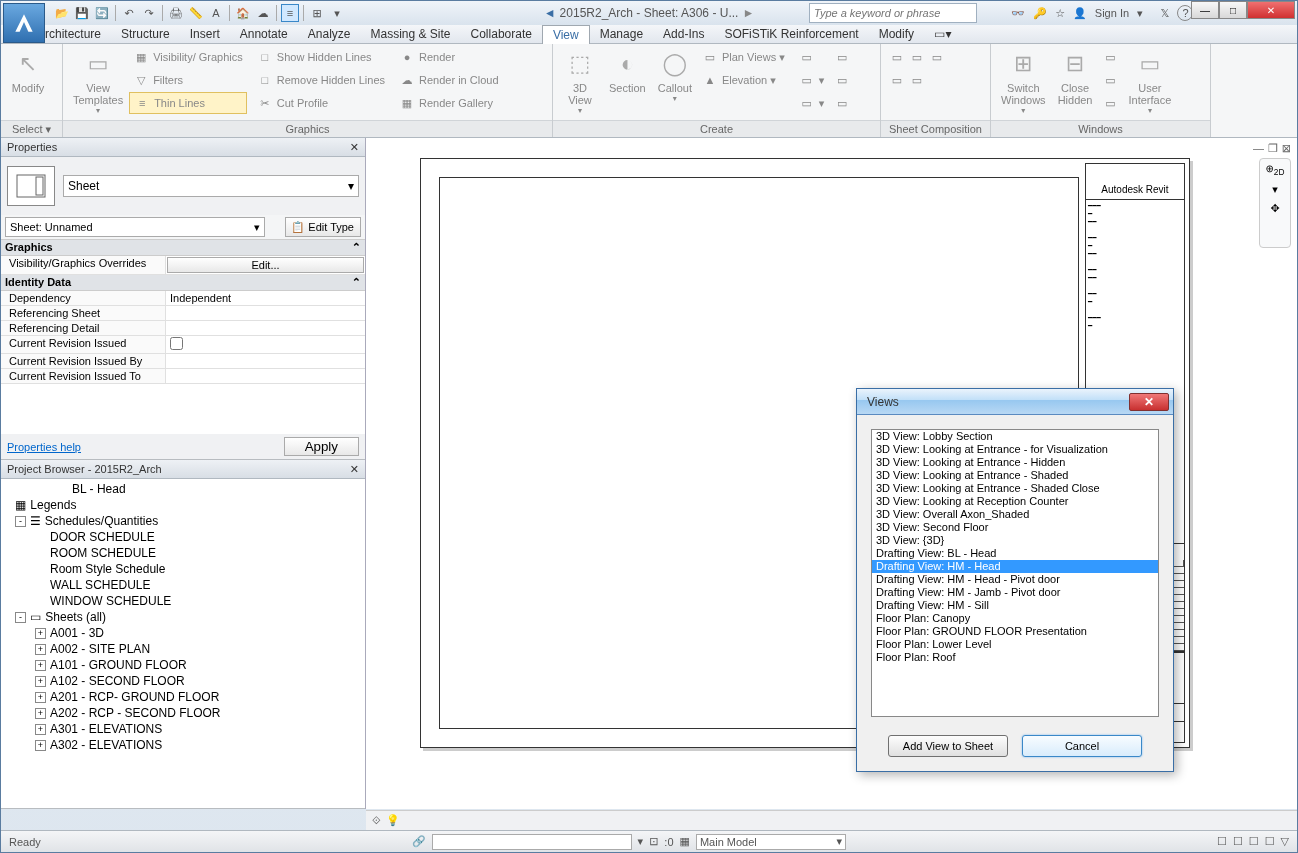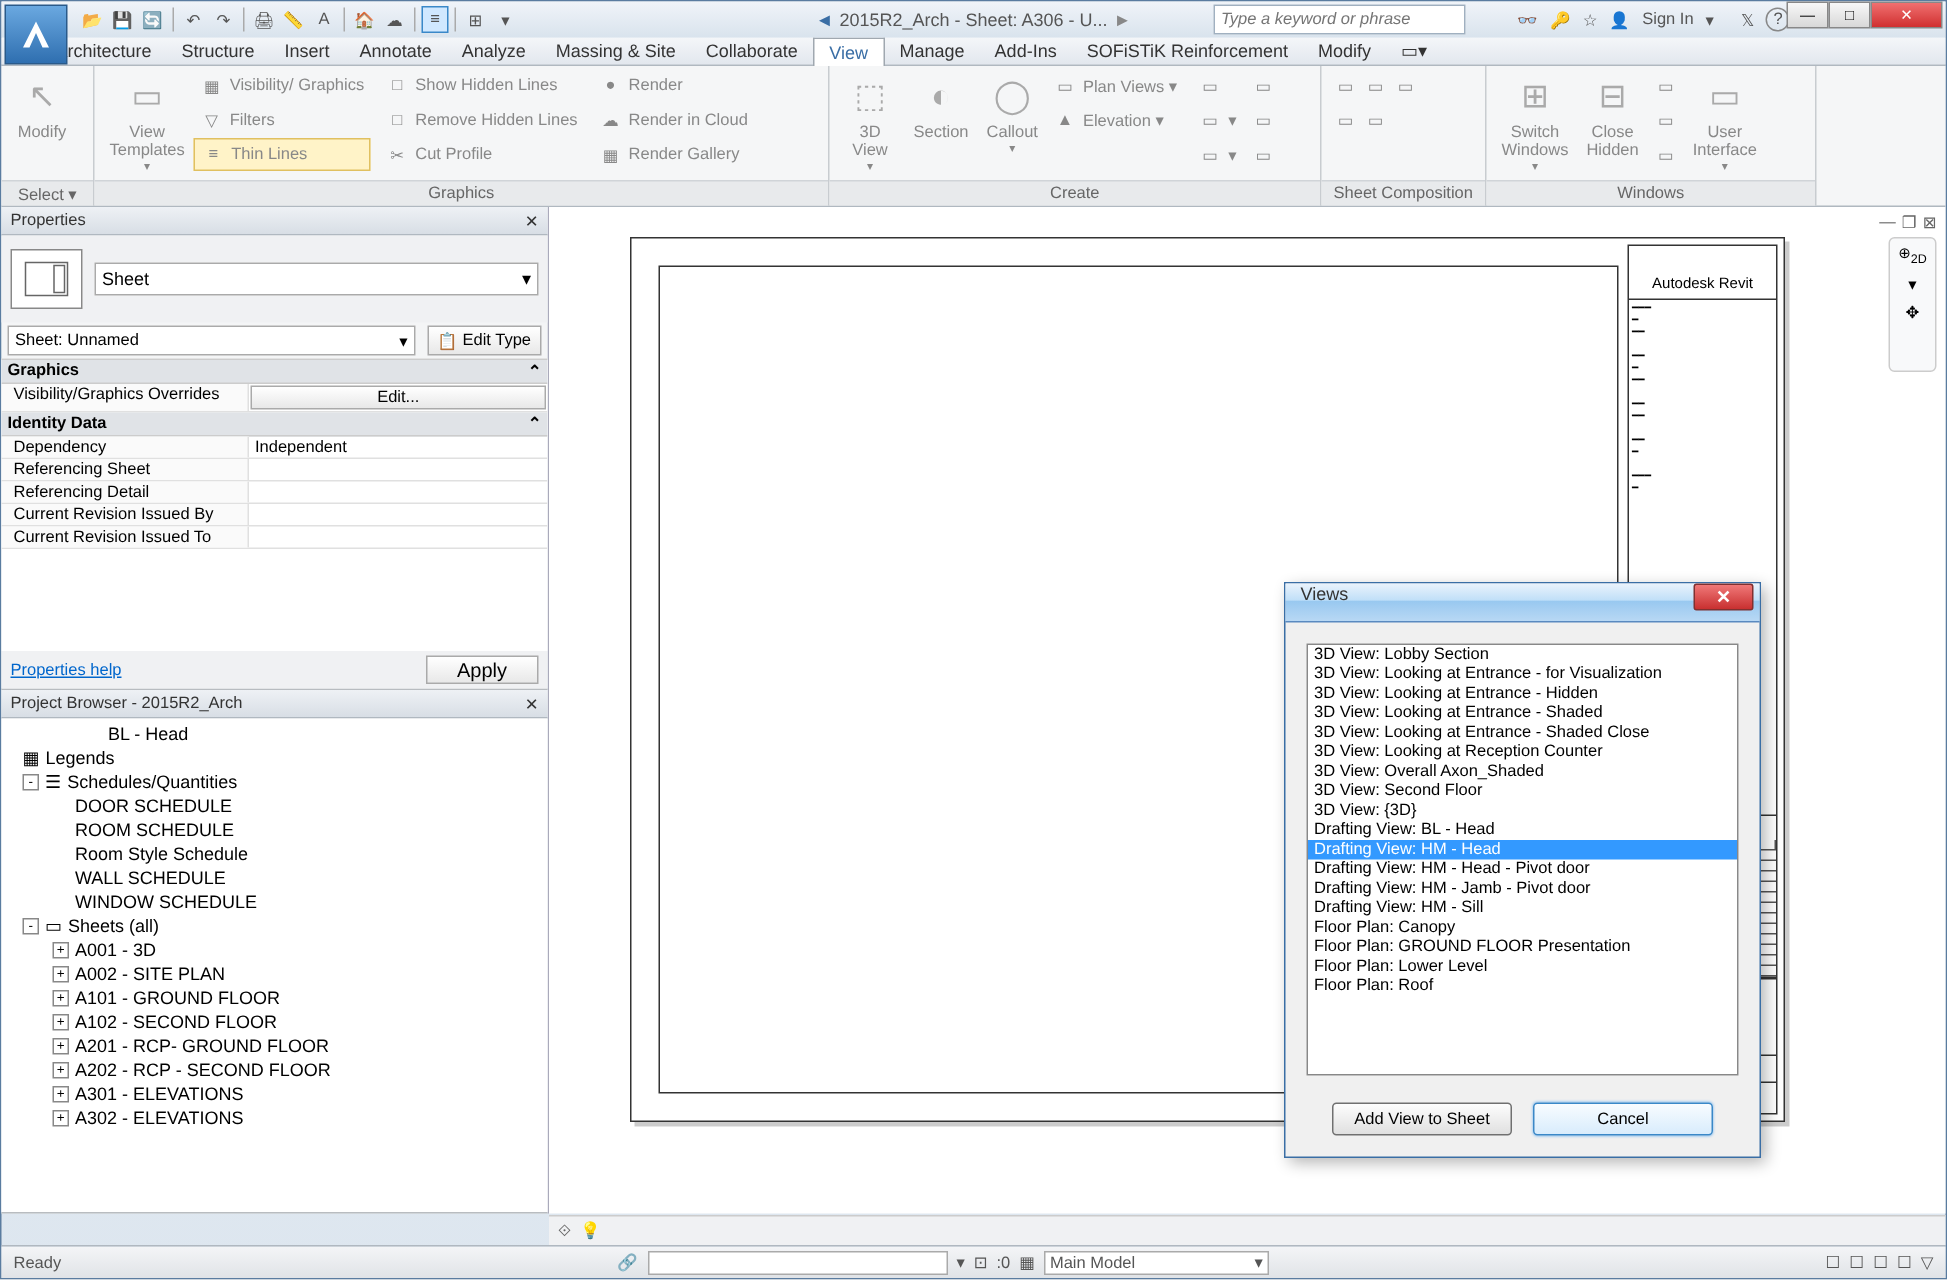--- a/index.html
+++ b/index.html
@@ -42,21 +42,21 @@
 .body { display: flex; height: calc(853px - 24px - 21px - 94px - 21px - 22px); }
 .left-panels { width: 365px; display: flex; flex-direction: column; border-right: 1px solid #aab; }
 
 
 .panel { background: #f4f5f6; border-bottom: 1px solid #b8bcc0; display: flex; flex-direction: column; }
 .panel-header { height: 19px; background: linear-gradient(to bottom, #eef1f5, #d8dee5); font-size: 11px; color: #333; padding: 0 6px; display: flex; align-items: center; justify-content: space-between; border-bottom: 1px solid #b0b8c0; }
 .panel-header .x { cursor: pointer; font-family: Arial; }
 .prop-type-row { display: flex; align-items: center; padding: 6px; background: #f0f1f3; height: 58px; }
 .prop-type-row .icn { width: 48px; height: 40px; border: 1px solid #888; background: #fff; display: flex; align-items: center; justify-content: center; }
 .prop-type-row select, .prop-type-row .sheet-sel { flex: 1; margin-left: 8px; height: 22px; border: 1px solid #aaa; background: #fff; padding: 0 4px; font-size: 12px; display: flex; align-items: center; justify-content: space-between; }
-.prop-instance-row { display: flex; padding: 2px 4px; gap: 8px; align-items: center; }
+.prop-instance-row { display: flex; padding: 2px 4px; gap: 20px; align-items: center; }
 .prop-instance-row .combo { flex: 1; height: 20px; border: 1px solid #aaa; background: #fff; padding: 0 4px; display: flex; align-items: center; justify-content: space-between; }
 .prop-instance-row .edit-type { height: 20px; padding: 0 6px; border: 1px solid #aaa; background: linear-gradient(to bottom, #fff, #e8e8e8); cursor: pointer; display: flex; align-items: center; gap: 3px; }
 .prop-grid { flex: 1; overflow: hidden; background: #fff; border-top: 1px solid #ccc; }
 .prop-section { background: #e0e3e7; padding: 1px 4px; font-size: 11px; font-weight: bold; border-bottom: 1px solid #ccc; display:flex; justify-content:space-between;}
 .prop-row { display: flex; border-bottom: 1px solid #e0e0e0; font-size: 11px; }
 .prop-row .k { width: 165px; padding: 1px 8px; background: #fafafa; border-right: 1px solid #e0e0e0; }
 .prop-row .v { flex: 1; padding: 1px 4px; }
 .prop-footer { display: flex; justify-content: space-between; align-items: center; padding: 3px 6px; background: #f0f1f3; }
 .prop-footer a { color: #0066cc; text-decoration: underline; cursor: pointer; }
 .prop-footer button { padding: 1px 20px; border: 1px solid #aaa; background: linear-gradient(to bottom,#fff,#e8e8e8); }
@@ -82,21 +82,21 @@
 .tb-grid-row { height: 7px; border-bottom: 1px solid #555; display:flex; }
 .tb-grid-row span { border-right:1px solid #555; }
 .tb-info { text-align: center; padding: 4px 2px; border-bottom: 1px solid #333; }
 .tb-num { text-align: center; font-size: 14px; padding: 2px; }
 
 
 .viewcube { position: absolute; right: 6px; top: 20px; width: 32px; height: 90px; border: 1px solid #ccc; border-radius: 4px; background: #f8f9fa; display: flex; flex-direction: column; align-items: center; padding: 4px 0; gap: 6px; }
 
 
 .dialog { position: absolute; left: 490px; top: 250px; width: 318px; background: #f0f0f0; border: 1px solid #3a6ea5; box-shadow: 3px 3px 10px rgba(0,0,0,.3); z-index: 100; }
-.dialog-title { height: 26px; background: linear-gradient(to bottom, #eaf3fc 0%, #c0dff8 45%, #98c8f0 46%, #b8d8f4 100%); display: flex; justify-content: space-between; padding: 0 4px 0 10px; color: #333; font-size: 12px; border-bottom: 1px solid #5a8ac0; }
+.dialog-title { height: 26px; background: linear-gradient(to bottom, #eaf3fc 0%, #c0dff8 45%, #98c8f0 46%, #b8d8f4 100%); display: flex; align-items: center; justify-content: space-between; padding: 0 4px 0 10px; color: #333; font-size: 12px; border-bottom: 1px solid #5a8ac0; }
 .dialog-close { width: 40px; height: 18px; background: linear-gradient(to bottom, #f07878, #c83030); border: 1px solid #803030; border-radius: 2px; color: #fff; display: flex; align-items: center; justify-content: center; cursor: pointer; font-weight:bold; }
 .dialog-body { padding: 14px; }
 .dialog-list { height: 288px; border: 1px solid #888; background: #fff; overflow-y: scroll; overflow-x: scroll; font-size: 11px; position: relative; }
 .dialog-list-item { padding: 0px 4px; cursor: pointer; white-space: nowrap; line-height: 13px; }
 .dialog-list-item.selected { background: #3399ff; color: #fff; }
 .dialog-buttons { display: flex; justify-content: center; gap: 14px; margin-top: 18px; }
 .dialog-btn { width: 120px; height: 22px; border: 1px solid #707070; border-radius: 3px; background: linear-gradient(to bottom, #fdfdfd, #e0e0e0); cursor: pointer; font-size: 11px; }
 .dialog-btn.primary { border: 1px solid #3a88c8; box-shadow: 0 0 2px #6ab0f0; background: linear-gradient(to bottom, #f8fcff, #d8ecfc); }
 
 
@@ -394,20 +394,24 @@
               <div class="k">Dependency</div>
               <div class="v">Independent</div>
             </div>
           <div class="prop-row">
               <div class="k">Referencing Sheet</div>
               <div class="v"></div>
             </div>
           <div class="prop-row">
               <div class="k">Referencing Detail</div>
               <div class="v"></div>
+            </div>
+          <div class="prop-row">
+              <div class="k">Current Revision Issued</div>
+              <div class="v"><input type="checkbox" style=""></div>
             </div>
           <div class="prop-row">
               <div class="k">Current Revision Issued By</div>
               <div class="v"></div>
             </div>
           <div class="prop-row">
               <div class="k">Current Revision Issued To</div>
               <div class="v"></div>
             </div>
         </div>

